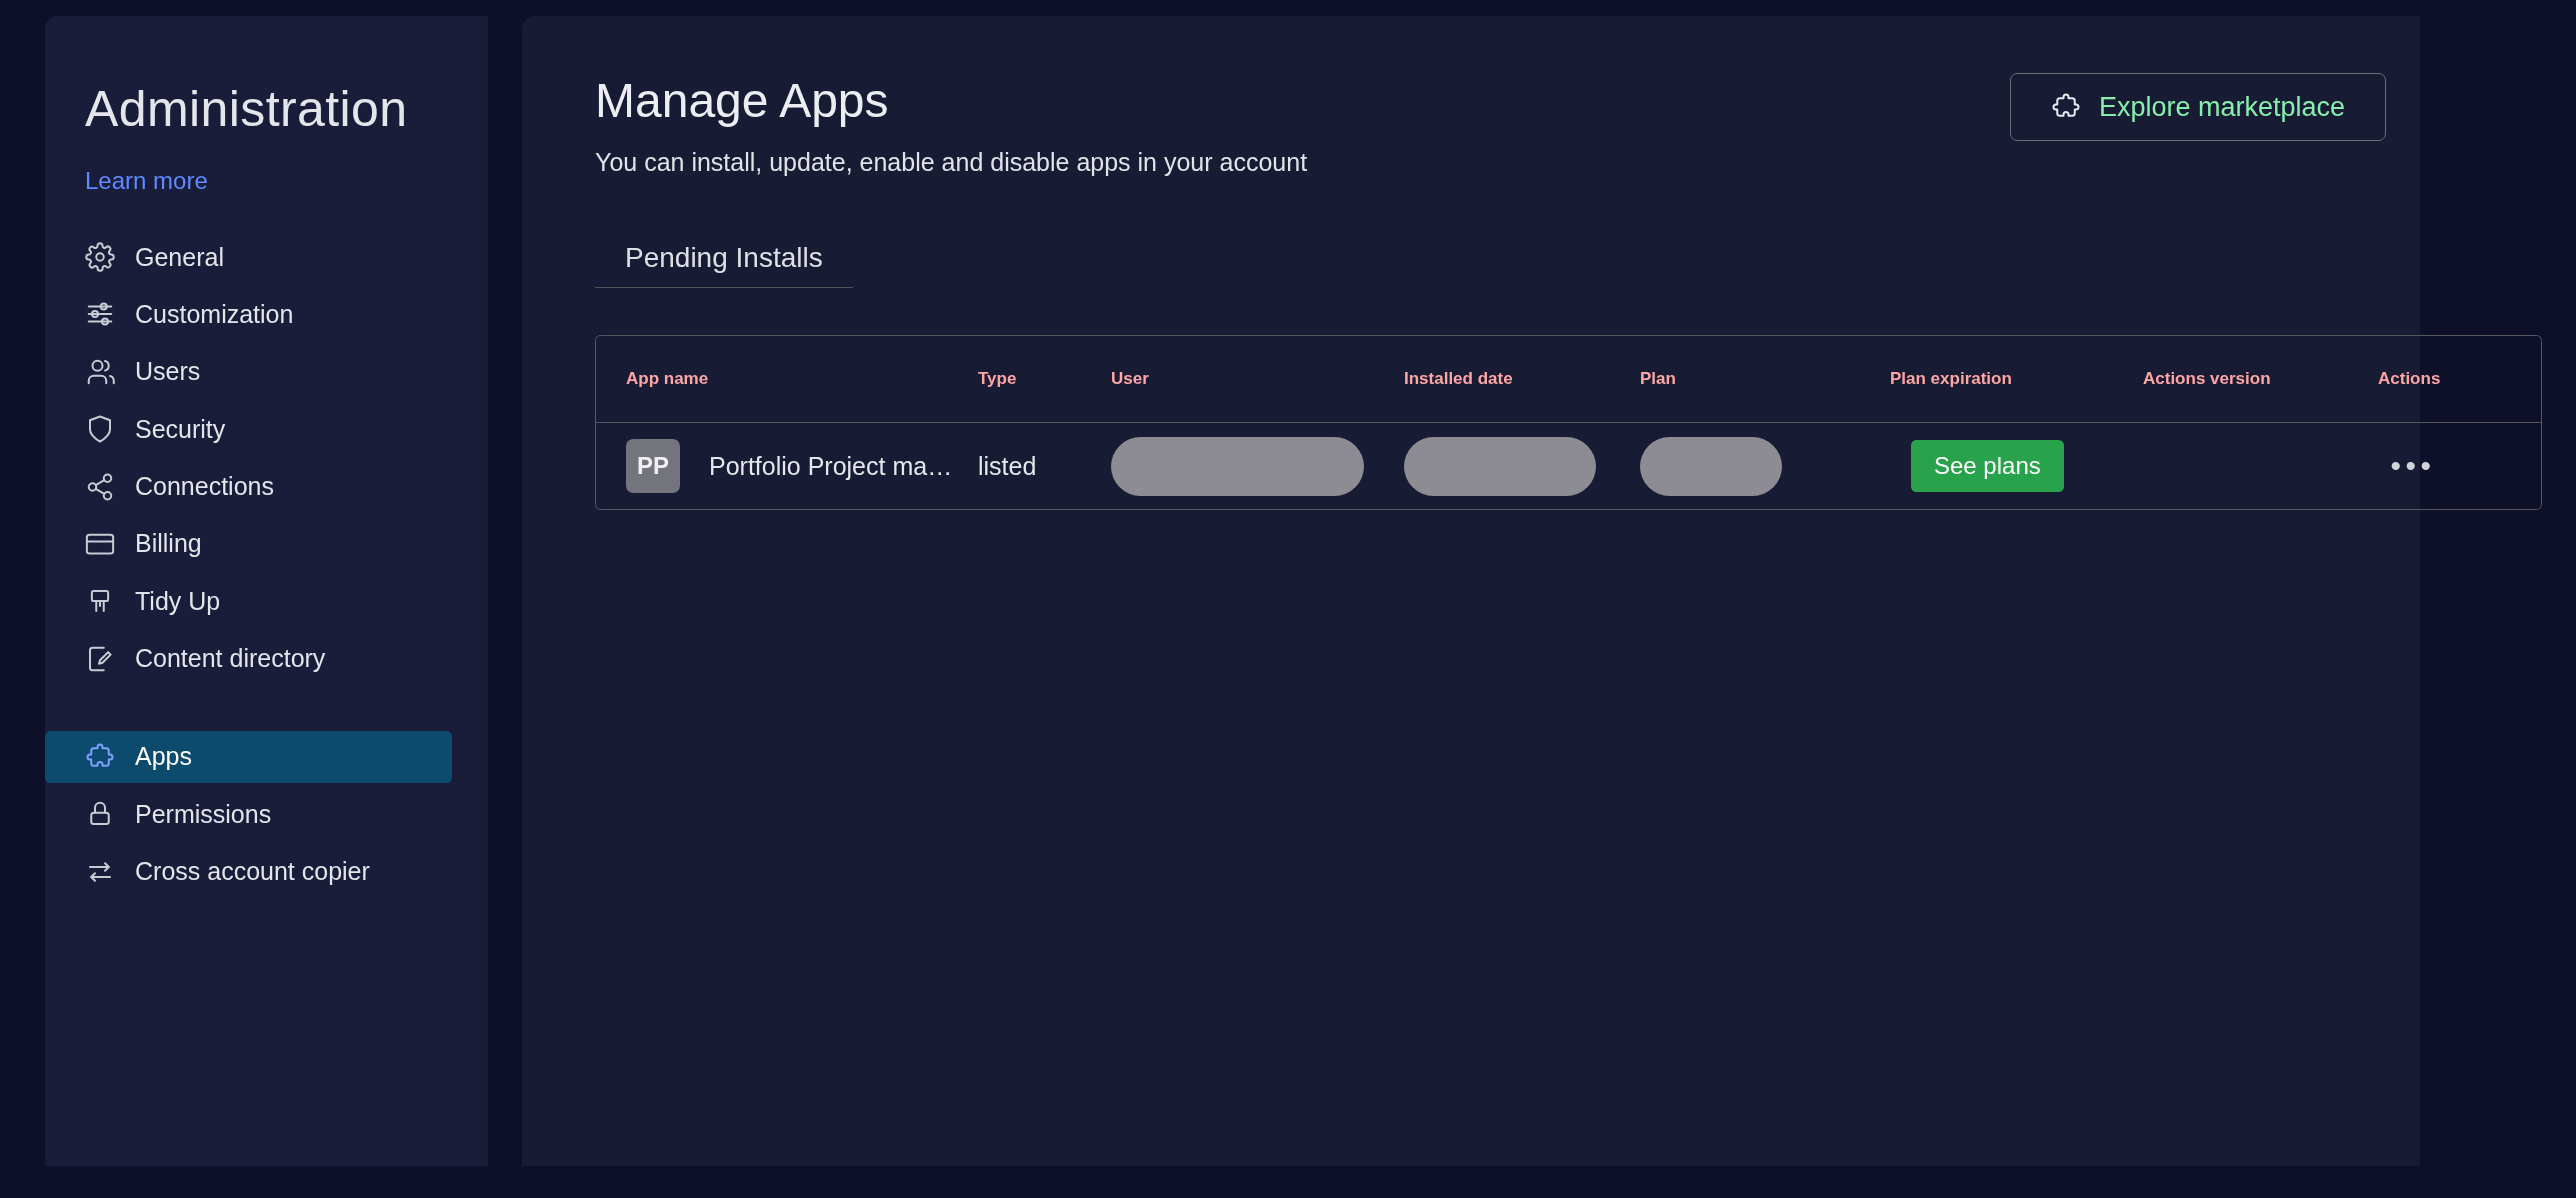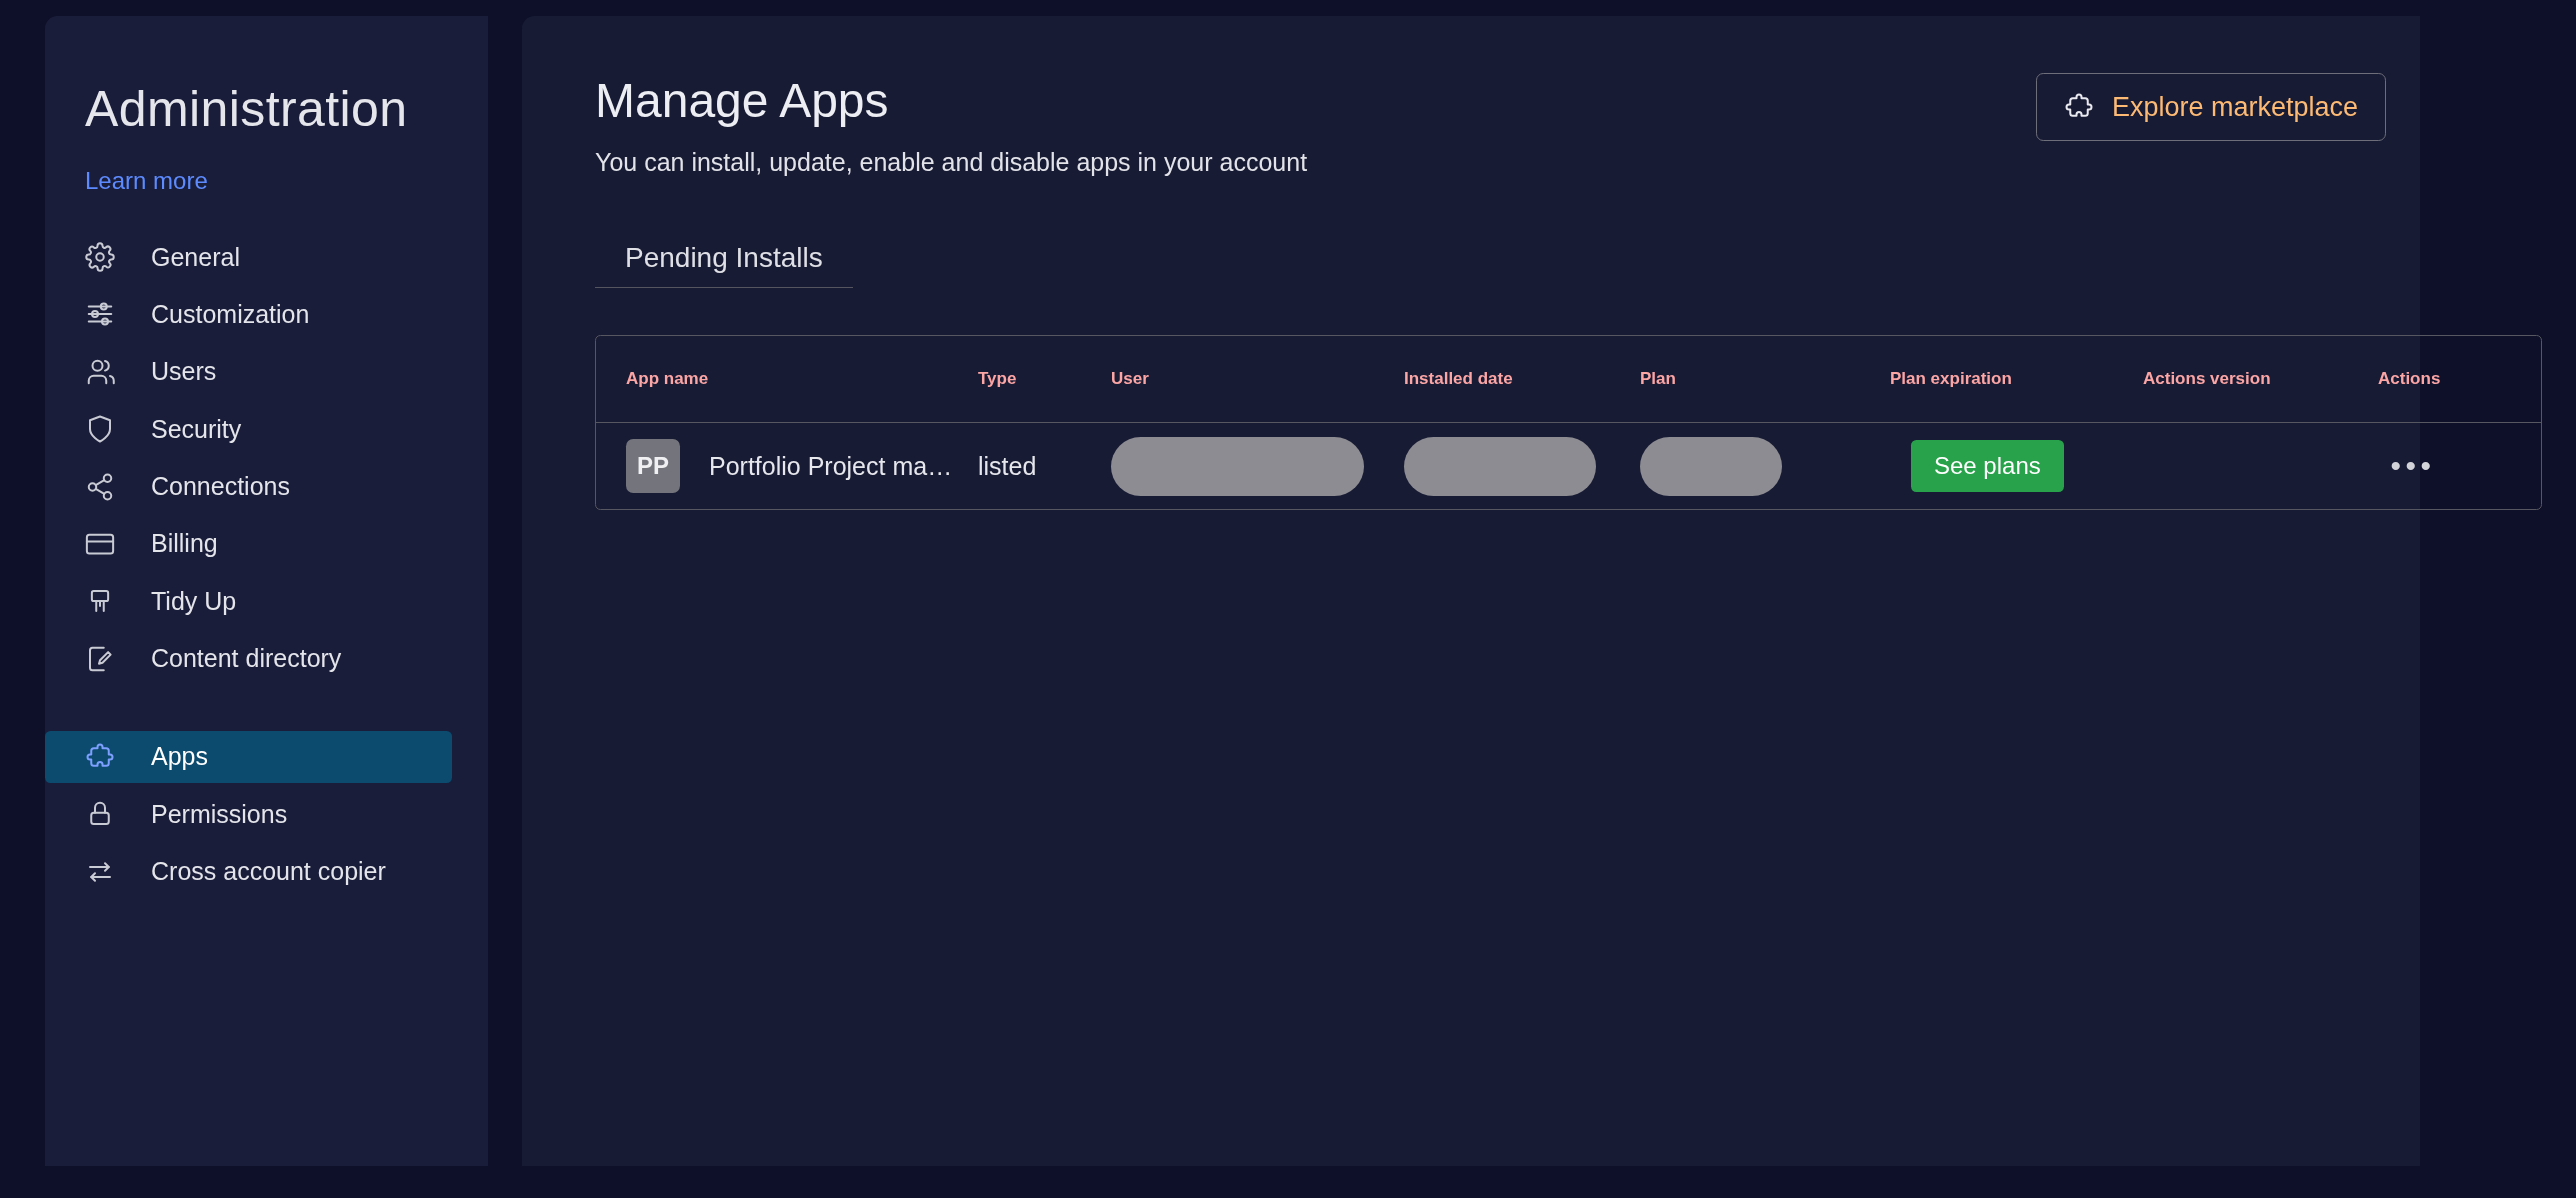--- a/index.html
+++ b/index.html
@@ -18,44 +18,44 @@
     background: #1a1d3a;
     border-radius: 12.5px 0 0 0;
     padding: 64px 0 0 40px;
   }
   .sidebar-title { font-size: 50px; font-weight: 500; color: #e5e6ec; letter-spacing: 0.4px; }
   .learn-more { display: inline-block; margin-top: 29px; font-size: 24px; color: #5d8bff; cursor: pointer; }
   .menu { margin-top: 36px; margin-left: -40px; }
   .menu-item {
     display: flex; align-items: center;
     height: 52px; margin-right: 36px; margin-bottom: 5.4px;
-    padding-left: 40px; gap: 36px;
+    padding-left: 40px; gap: 20px;
     border-radius: 5.4px; cursor: pointer;
     font-size: 25px; color: #e4e5eb;
   }
   .menu-item .icon { width: 30px; height: 30px; flex: 0 0 30px; color: #c9cbd4; display: flex; align-items: center; justify-content: center; }
   .menu-item .icon svg { width: 30px; height: 30px; stroke: currentColor; fill: none; stroke-width: 1.6; stroke-linecap: round; stroke-linejoin: round; }
   .menu-item.selected { background: #0c4a6e; color: #ffffff; margin-top: 46px; }
   .menu-item.selected .icon { color: #7da0ff; }
 
   
   .content {
     position: absolute; left: 522px; top: 16px; right: 0; bottom: 32px;
     background: #181b34;
     border-radius: 12.5px 0 0 0;
     padding: 57px 34px 0 73px;
   }
   .content-header { display: flex; justify-content: space-between; align-items: flex-start; gap: 8px; }
   .page-title { font-size: 48px; font-weight: 500; color: #eceef3; }
   .page-subtitle { margin-top: 20px; font-size: 25px; color: #e2e3e9; }
   .explore-btn {
     display: flex; align-items: center; gap: 18px;
-    height: 68px; padding: 0 27px;
+    height: 68px; padding: 0 40px;
     background: transparent; border: 0.9px solid #6d6e7a; border-radius: 7.2px;
-    color: #fdba74; font-size: 27px; font-family: inherit; cursor: pointer;
+    color: #86efac; font-size: 27px; font-family: inherit; cursor: pointer;
   }
   .explore-btn svg { width: 30px; height: 30px; stroke: #e9eaef; fill: none; stroke-width: 1.6; stroke-linecap: round; stroke-linejoin: round; }
 
   
   .tabs { display: inline-flex; margin-top: 54px; border-bottom: 0.9px solid #54555f; }
   .tab {
     height: 57px; padding: 0 30px;
     display: flex; align-items: center;
     font-size: 28px; color: #dfe0e6;
     border-bottom: 3.6px solid transparent;

